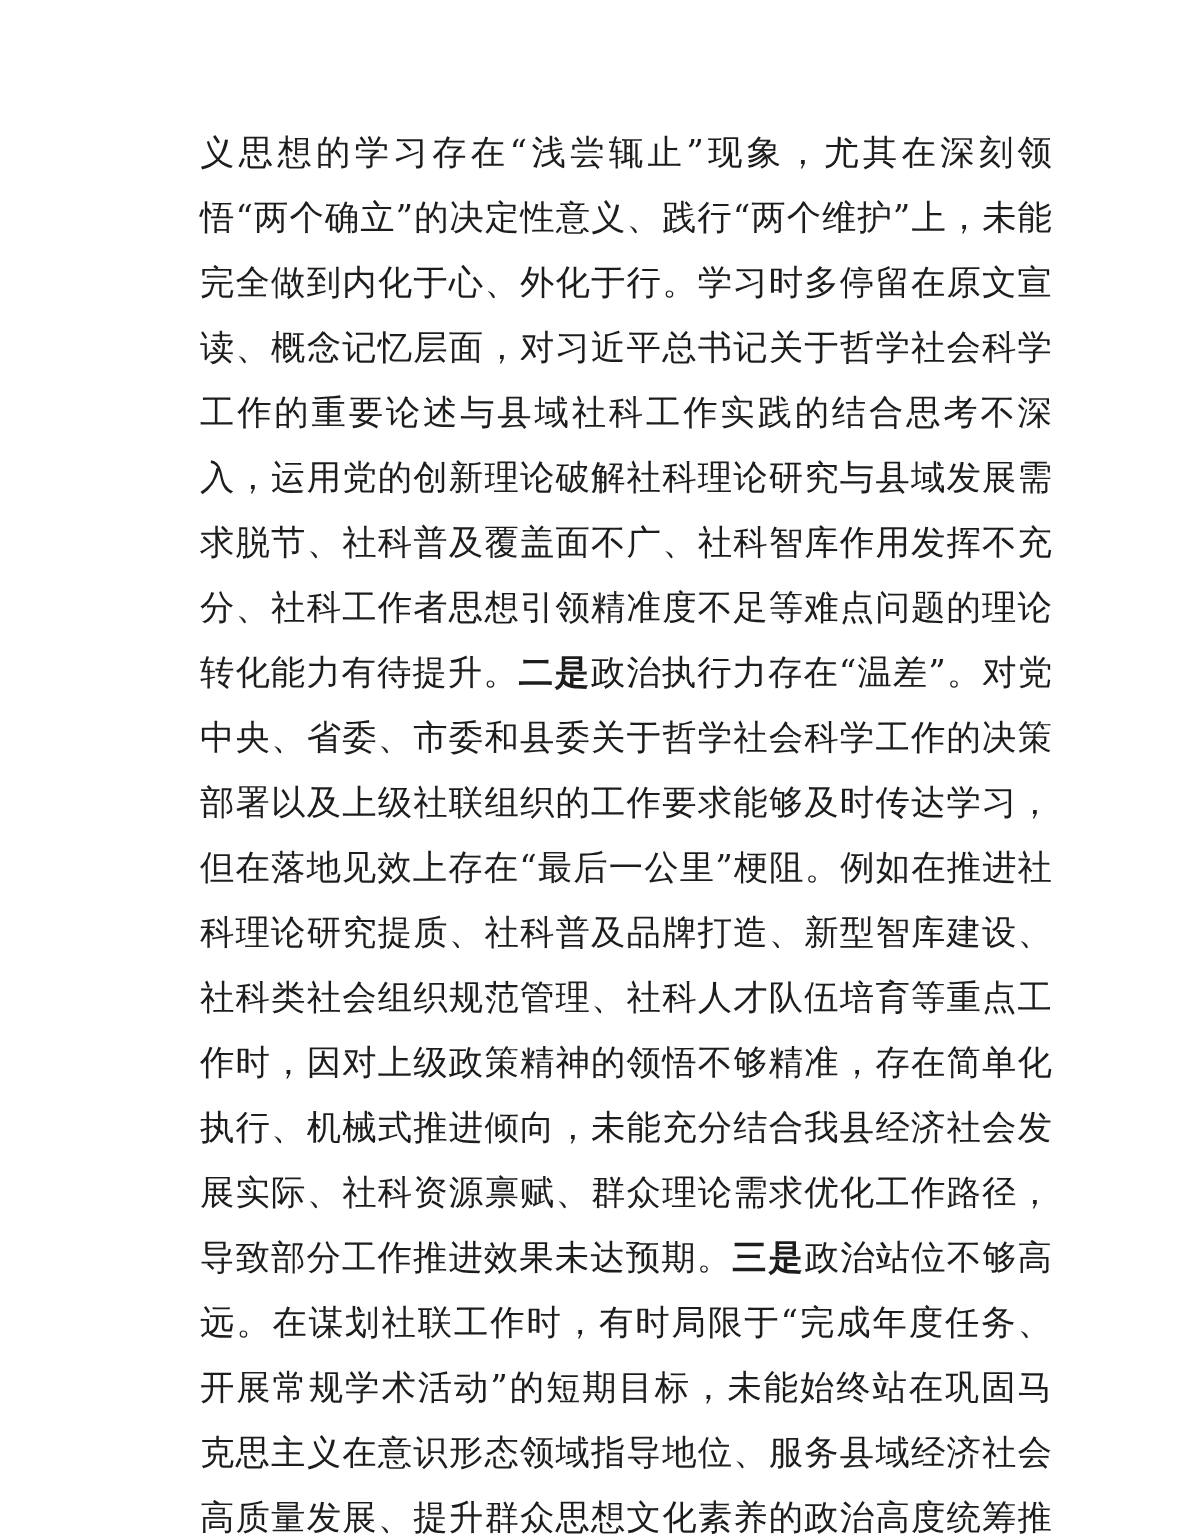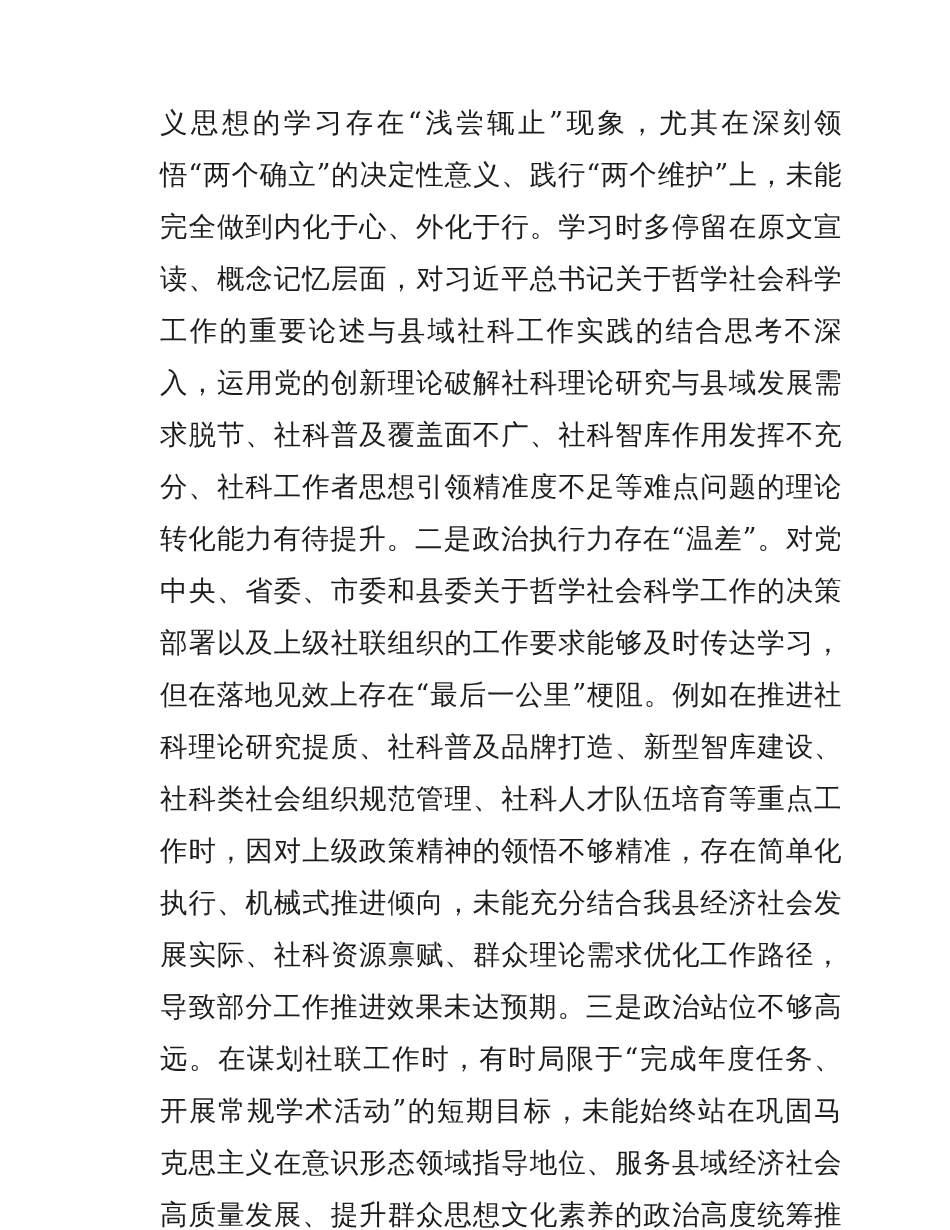--- a/index.html
+++ b/index.html
@@ -27,21 +27,21 @@
     color: #1d1d1d;
     text-align: justify;
     text-justify: inter-ideograph;
     letter-spacing: 0.4px;
   }
   .para {
     margin: 0;
     text-indent: 0;
   }
   .lead {
-    font-weight: normal;
+    font-weight: bold;
     font-family: "DejaVu Sans", "Liberation Sans", sans-serif;
     letter-spacing: 1px;
   }
   .para-flow {
     display: block;
   }
 </style>
 </head>
 <body>
 

